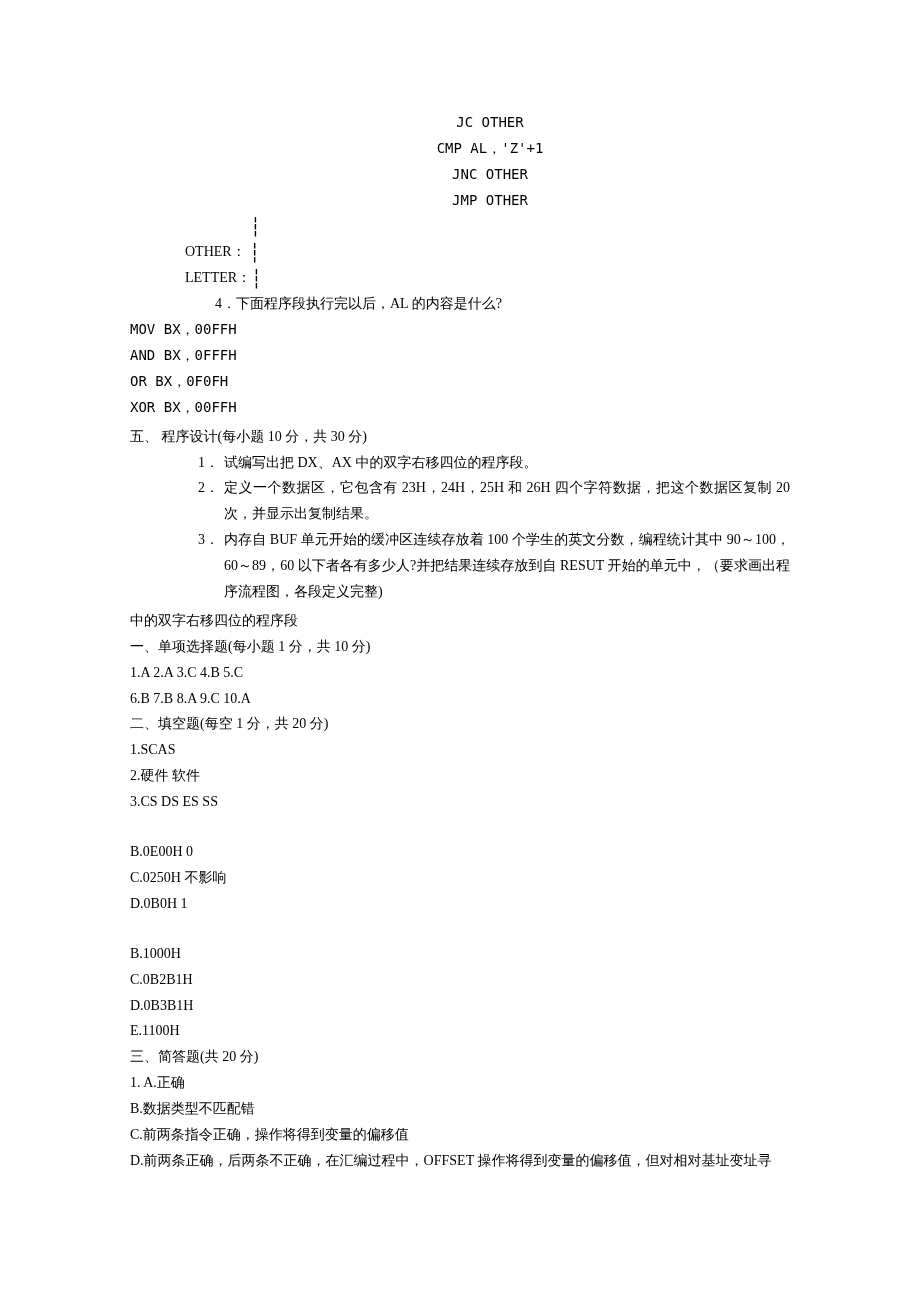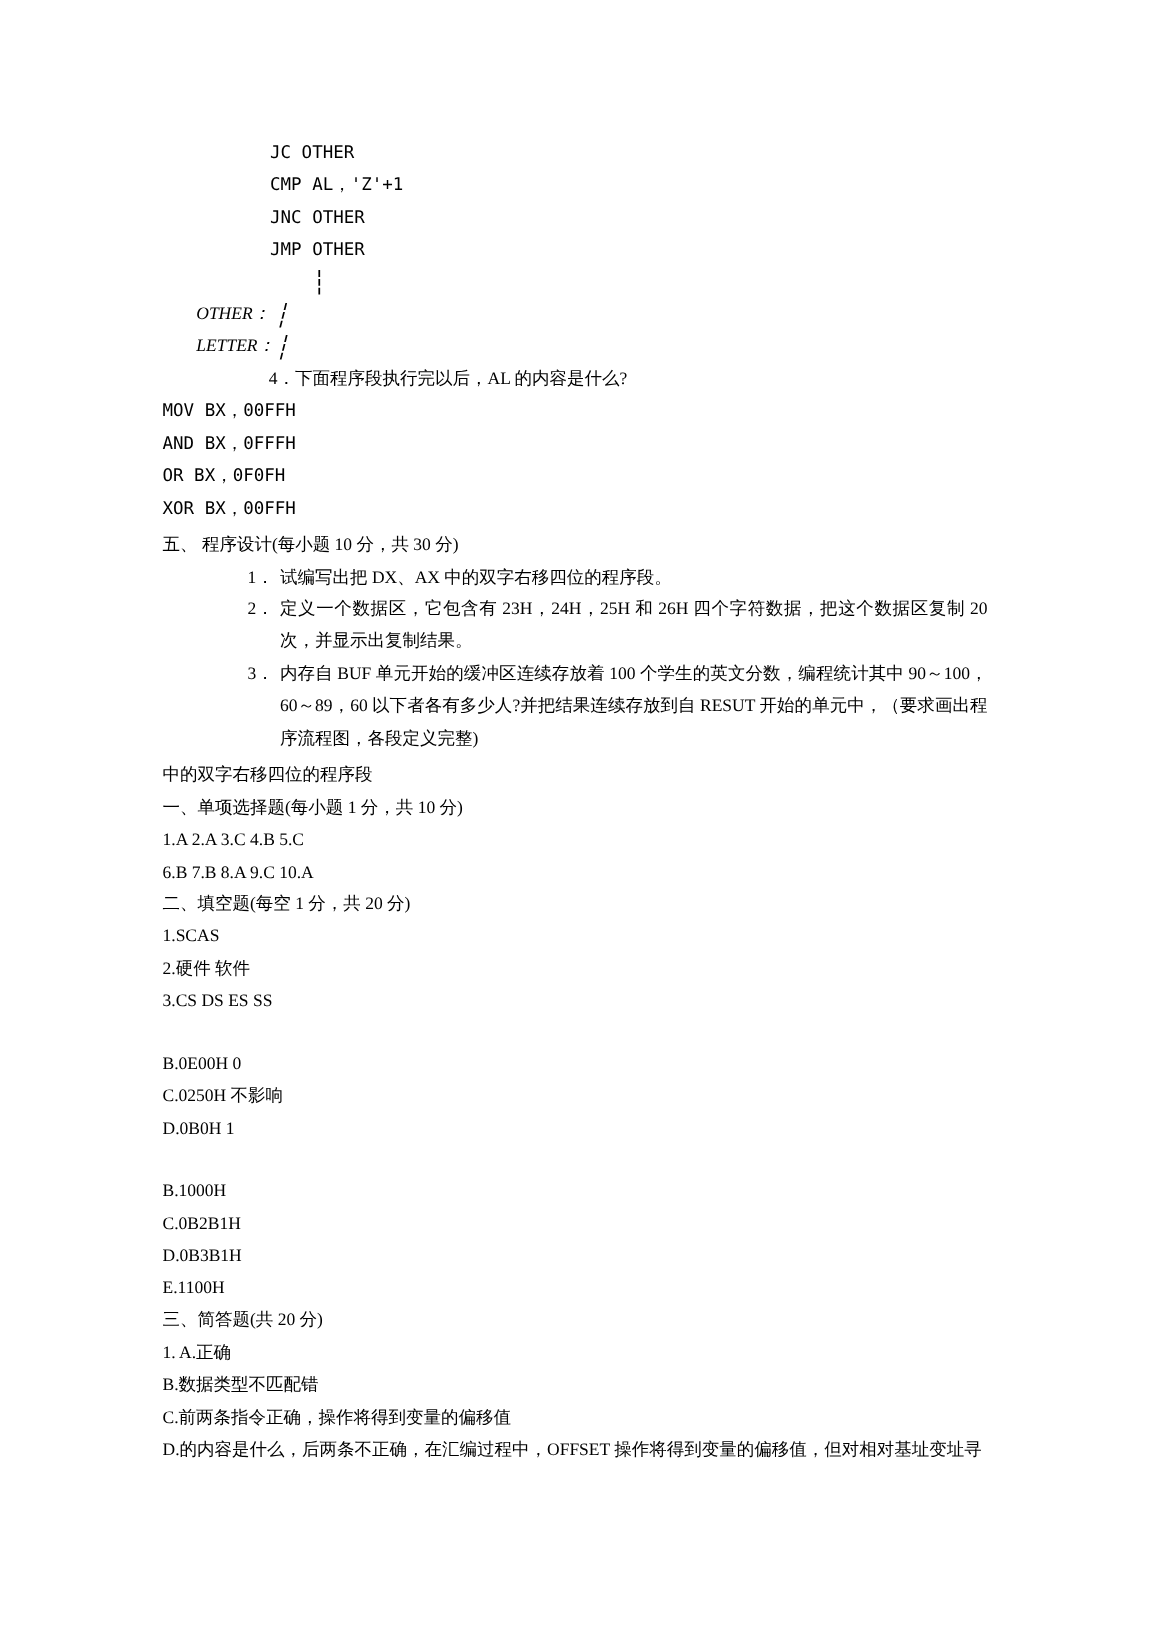--- a/index.html
+++ b/index.html
@@ -13,22 +13,22 @@
       width: 920px;
       box-sizing: border-box;
     }
     .code-indent {
       font-family: SimSun, "宋体", monospace;
       white-space: pre;
     }
     .other-line, .letter-line {
       white-space: pre;
     }
-    .l-code { margin-left: 86px; }
-    .l-other { margin-left: 27px; font-style: italic; }
+    .l-code { margin-left: 60px; text-align: center; }
+    .l-other { margin-left: 55px; }
     .l-q4   { margin-left: 85px; }
     .l-q4c  { }
     .sect-title { margin-top: 3px; }
     .list-item { margin-left: 68px; display: flex; }
     .list-num { flex: 0 0 auto; margin-right: 5px; }
     .list-txt { flex: 1; text-align: justify; }
     .ans-title { margin-top: 3px; }
     .ans-line { }
     .vdots {
       display:inline-block;
@@ -87,13 +87,13 @@
 <div style="height:24px"></div>
 <div class="ans-line">B.1000H</div>
 <div class="ans-line">C.0B2B1H</div>
 <div class="ans-line">D.0B3B1H</div>
 <div class="ans-line">E.1100H</div>
 
 <div class="ans-line">三、简答题(共 20 分)</div>
 <div class="ans-line">1. A.正确</div>
 <div class="ans-line">B.数据类型不匹配错</div>
 <div class="ans-line">C.前两条指令正确，操作将得到变量的偏移值</div>
-<div class="ans-line">D.的内容是什么，后两条不正确，在汇编过程中，OFFSET 操作将得到变量的偏移值，但对相对基址变址寻</div>
+<div class="ans-line">D.前两条正确，后两条不正确，在汇编过程中，OFFSET 操作将得到变量的偏移值，但对相对基址变址寻</div>
 
 </body></html>

